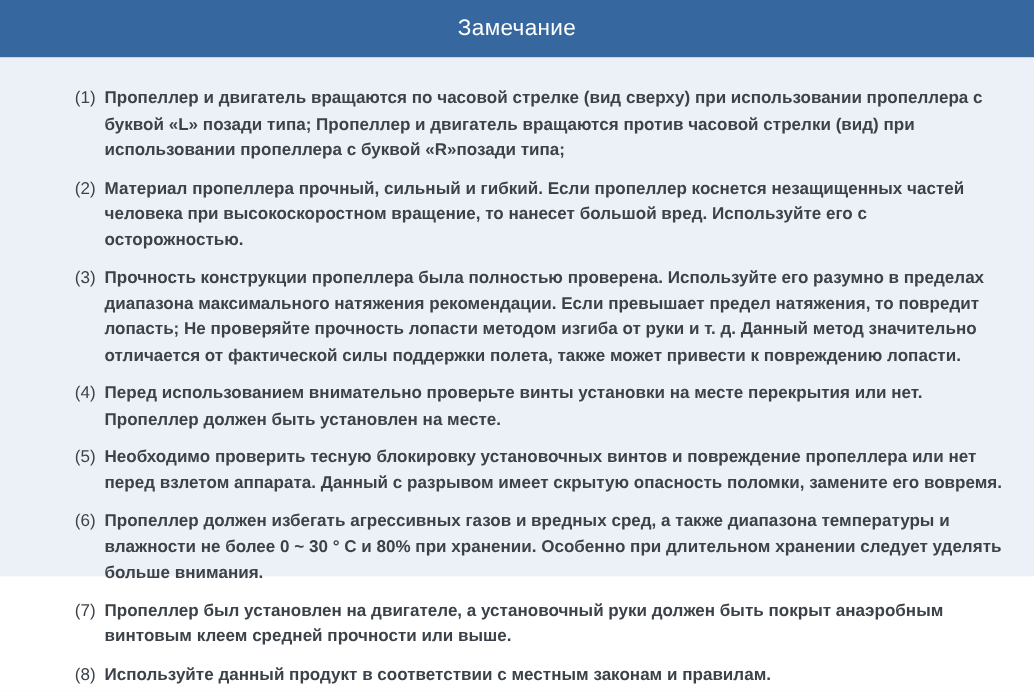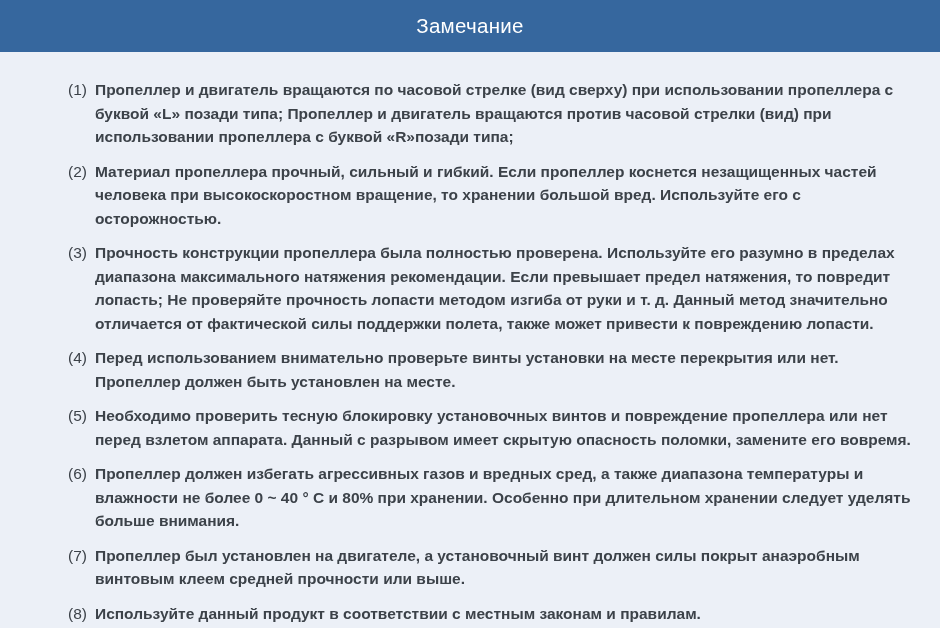--- a/index.html
+++ b/index.html
@@ -10,21 +10,21 @@
   }
   * { margin: 0; padding: 0; box-sizing: border-box; }
   html, body {
     width: 940px;
     height: 628px;
     overflow: hidden;
     font-family: "Liberation Sans", "DejaVu Sans", sans-serif;
   }
   .page {
     width: 940px;
-    height: 628px;
+    height: 524px;
     background: var(--page-bg, #ECF0F7);
     position: relative;
   }
   .header {
     height: 52px;
     background: var(--header-bg, #36679E);
     display: flex;
     align-items: center;
     justify-content: center;
   }
@@ -63,40 +63,40 @@
     <h1>Замечание</h1>
   </header>
 
   <main class="notes">
     <div class="note">
       <span class="marker">(1)</span>
       <p class="text">Пропеллер и двигатель вращаются по часовой стрелке (вид сверху) при использовании пропеллера с буквой «L» позади типа; Пропеллер и двигатель вращаются против часовой стрелки (вид) при использовании  пропеллера с буквой  «R»позади типа;</p>
     </div>
     <div class="note">
       <span class="marker">(2)</span>
-      <p class="text">Материал пропеллера прочный, сильный и гибкий. Если пропеллер коснется незащищенных частей человека при высокоскоростном вращение, то хранении большой вред. Используйте его с осторожностью.</p>
+      <p class="text">Материал пропеллера прочный, сильный и гибкий. Если пропеллер коснется незащищенных частей человека при высокоскоростном вращение, то нанесет большой вред. Используйте его с осторожностью.</p>
     </div>
     <div class="note">
       <span class="marker">(3)</span>
       <p class="text">Прочность конструкции  пропеллера была полностью проверена. Используйте его разумно в пределах диапазона максимального натяжения рекомендации. Если превышает предел натяжения, то повредит лопасть;  Не проверяйте прочность лопасти методом изгиба от руки и т. д. Данный метод значительно отличается от фактической силы поддержки полета, также может привести к повреждению лопасти.</p>
     </div>
     <div class="note">
       <span class="marker">(4)</span>
       <p class="text">Перед использованием внимательно проверьте винты установки на месте перекрытия или нет. Пропеллер должен быть установлен на месте.</p>
     </div>
     <div class="note">
       <span class="marker">(5)</span>
       <p class="text">Необходимо проверить тесную блокировку установочных винтов и повреждение пропеллера или нет перед взлетом аппарата. Данный с разрывом имеет скрытую опасность поломки, замените его вовремя.</p>
     </div>
     <div class="note">
       <span class="marker">(6)</span>
-      <p class="text">Пропеллер должен избегать агрессивных газов и вредных сред, а также диапазона температуры и влажности не более 0 ~ 40 ° C и 80% при хранении. Особенно при длительном хранении следует уделять больше внимания.</p>
+      <p class="text">Пропеллер должен избегать агрессивных газов и вредных сред, а также диапазона температуры и влажности не более 0 ~ 30 ° C и 80% при хранении. Особенно при длительном хранении следует уделять больше внимания.</p>
     </div>
     <div class="note">
       <span class="marker">(7)</span>
-      <p class="text">Пропеллер был установлен на двигателе, а установочный винт должен силы покрыт анаэробным винтовым клеем средней прочности или выше.</p>
+      <p class="text">Пропеллер был установлен на двигателе, а установочный руки должен быть покрыт анаэробным винтовым клеем средней прочности или выше.</p>
     </div>
     <div class="note">
       <span class="marker">(8)</span>
       <p class="text">Используйте данный продукт в соответствии с местным законам и правилам.</p>
     </div>
   </main>
 </div>
 
 </body></html>

